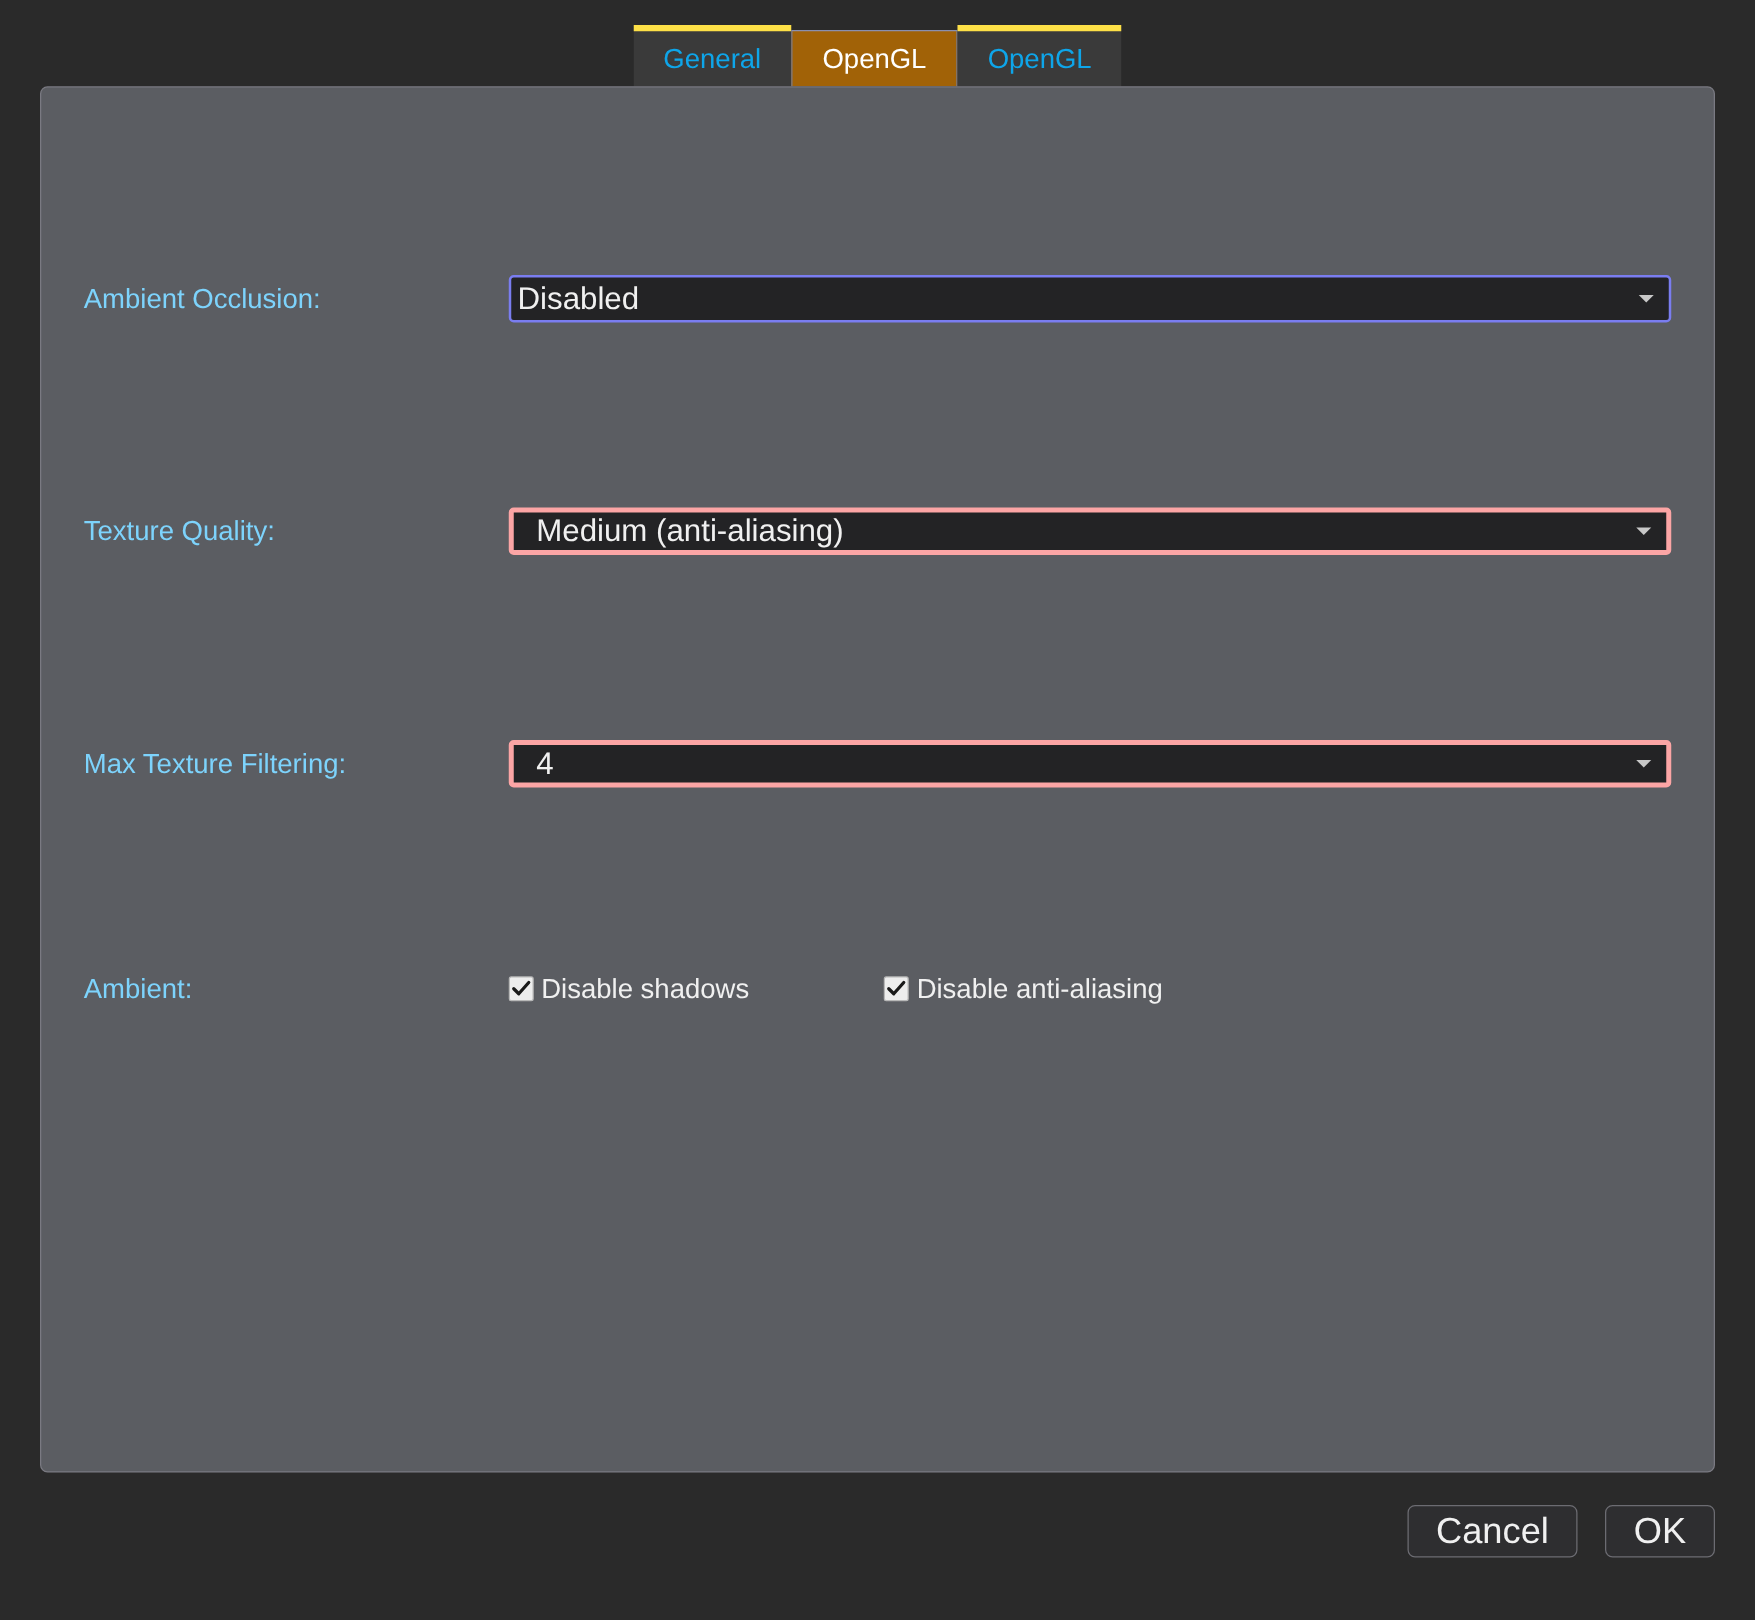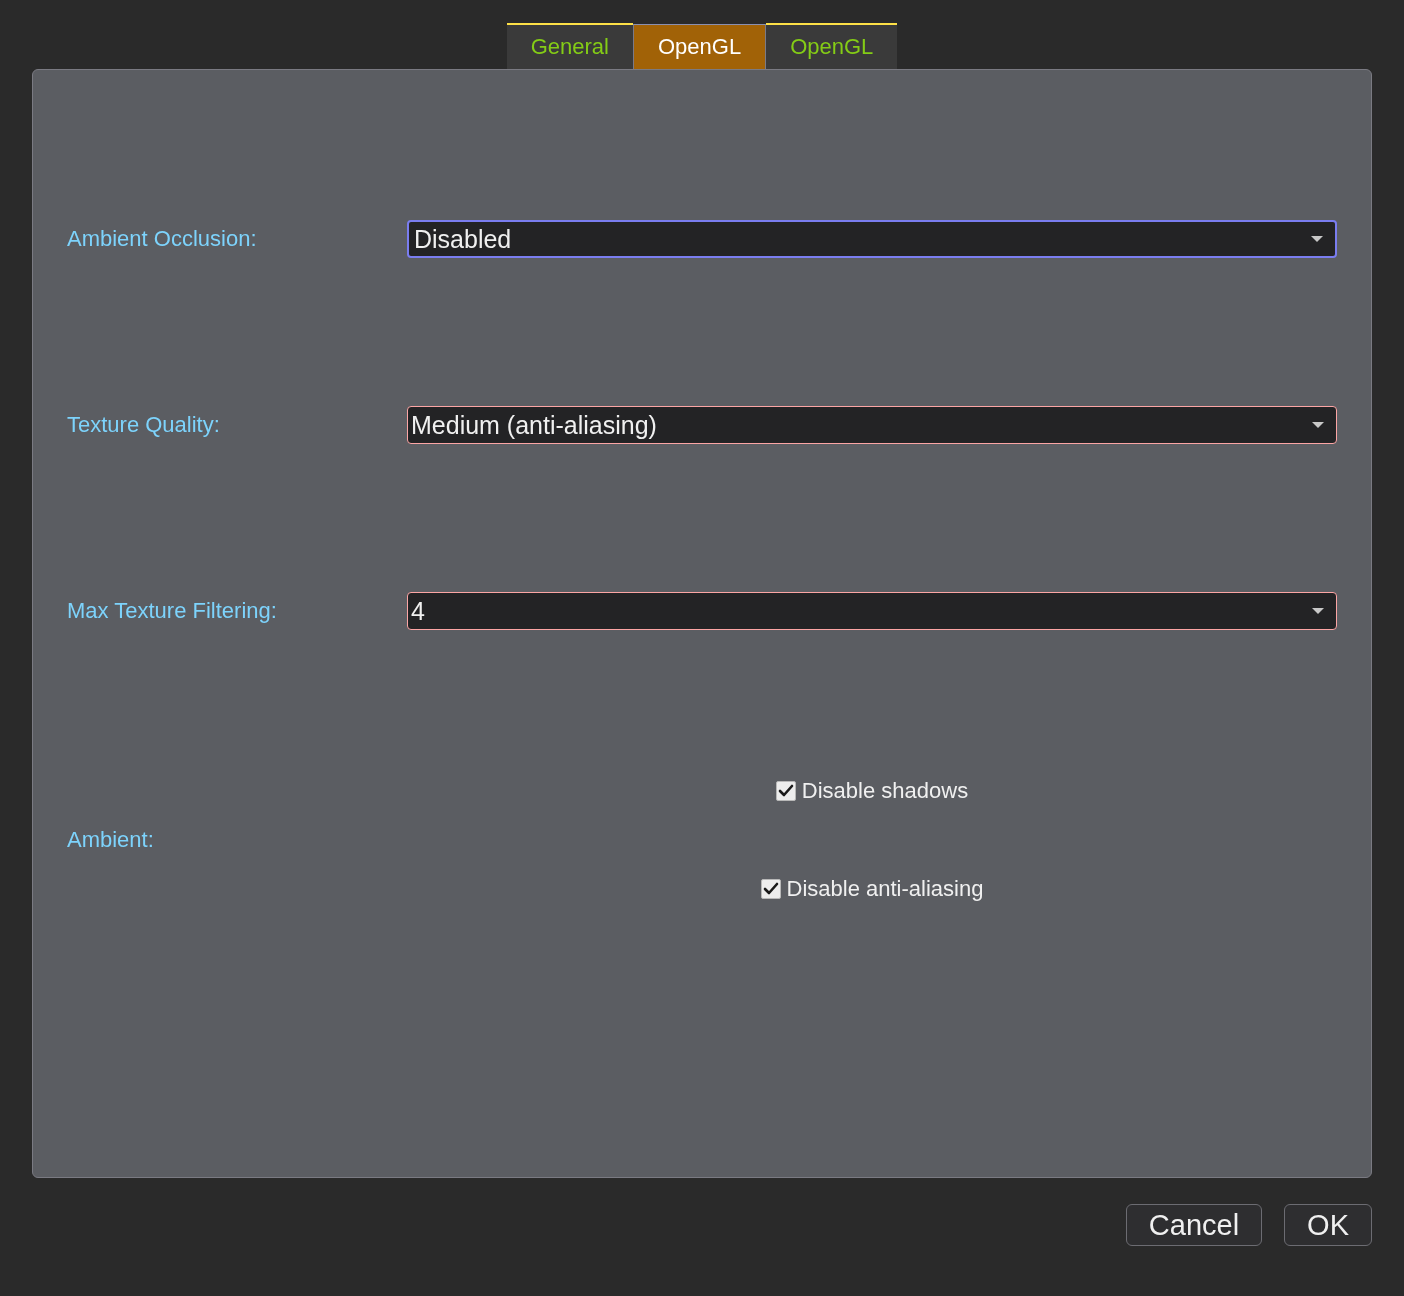--- a/index.html
+++ b/index.html
@@ -22,25 +22,25 @@
     justify-content: center;
     align-items: flex-end;
     height: 69px;
   }
   .tab {
     height: 44px;
     padding: 0 24px;
     display: flex;
     align-items: center;
     font-size: 22px;
-    color: #84cc16;
+    color: #0ea5e9;
     background: #3a3a3a;
     cursor: pointer;
     user-select: none;
-    border-top: 2px solid #fde047;
+    border-top: 5px solid #fde047;
     margin-top: 1px;
   }
   .tab.active {
     background: #a16207;
     color: #ffffff;
     border-top: 1px solid #8a8fb0;
     border-left: 1px solid #7a7a88;
     border-right: 1px solid #7a7a88;
   }
   .panel {
@@ -64,25 +64,25 @@
     padding-top: 90px;
   }
   .form-label {
     font-size: 22px;
     color: #7dd3fc;
   }
   .select {
     position: relative;
     height: 38px;
     background: #232325;
-    border: 1px solid #fca5a5;
+    border: 4px solid #fca5a5;
     border-radius: 4px;
     display: flex;
     align-items: center;
-    padding-left: 3px;
+    padding-left: 18px;
     cursor: pointer;
     box-sizing: border-box;
   }
   .select.focused {
     border: 2px solid #7a7df0;
     padding-left: 5px;
   }
   .select-value {
     font-size: 25px;
     color: #f0f0f0;
@@ -92,22 +92,21 @@
     width: 0;
     height: 0;
     border-left: 6px solid transparent;
     border-right: 6px solid transparent;
     border-top: 6px solid #c8c8c8;
     margin-right: 12px;
   }
   .options-row {
     display: flex;
     align-items: center;
-    gap: 72px;
-    flex-direction: column;
+    gap: 108px;
   }
   .checkbox-group {
     display: flex;
     align-items: center;
     gap: 6px;
     cursor: pointer;
   }
   .checkbox-box {
     width: 20px;
     height: 20px;

